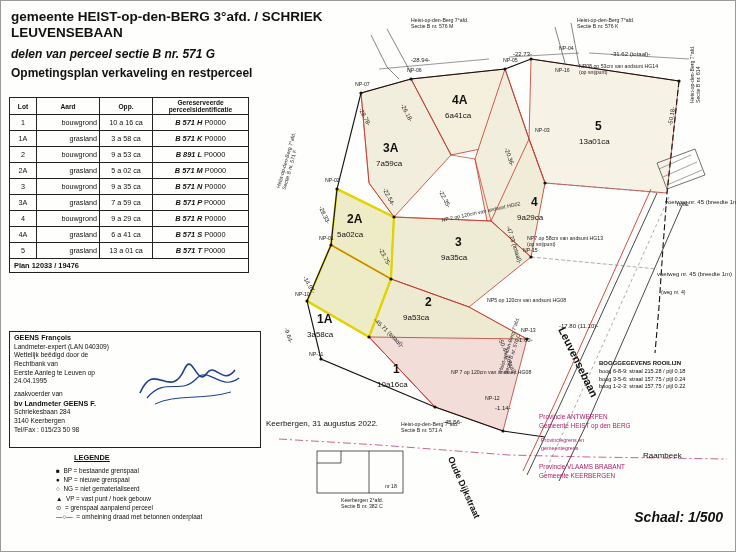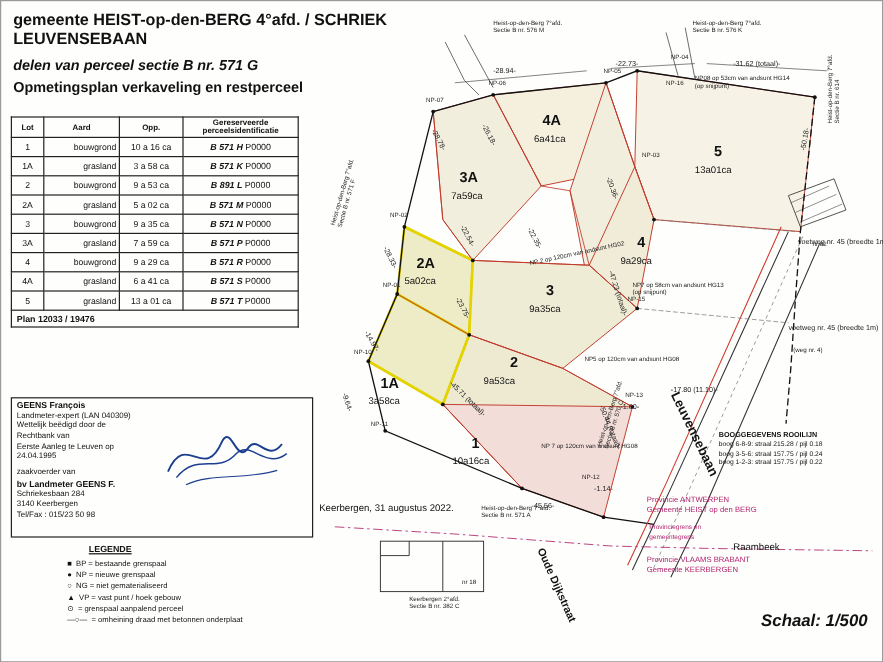--- a/index.html
+++ b/index.html
@@ -58,29 +58,29 @@
 
   .mlabel { position:absolute; font-size:6px; color:#222; white-space:nowrap; }
   .mlabel.sm { font-size:5.2px; }
   .lotnum { position:absolute; font-weight:bold; font-size:12px; color:#111; }
   .lotarea { position:absolute; font-size:8px; color:#111; }
   .prov { position:absolute; font-size:6.4px; color:#b0206a; line-height:1.4; white-space:nowrap; }
   .roodlijn { position:absolute; font-size:5.6px; line-height:1.4; white-space:nowrap; }
   .roodlijn b { font-size:6px; }
   .streetlabel { position:absolute; font-weight:bold; font-size:11px; }
   .streetlabel.sm { font-size:9px; font-weight:bold; }
-  .raambeek { position:absolute; font-size:8px; }
+  .raambeek { position:absolute; font-size:8px;margin-left:32px; }
 </style>
 </head>
 <body>
 
 <div id="sheet">
 
   <div class="hdr">
-    <div class="t1">gemeente HEIST-op-den-BERG 4°afd. / SCHRIEK</div>
+    <div class="t1">gemeente HEIST-op-den-BERG 3°afd. / SCHRIEK</div>
     <div class="t1">LEUVENSEBAAN</div>
     <div class="t2">delen van perceel sectie B nr. 571 G</div>
     <div class="t3">Opmetingsplan verkaveling en restperceel</div>
   </div>
 
   <div class="tbl-wrap">
     <table class="lots">
       <thead>
         <tr>
           <th style="width:22px">Lot</th>

